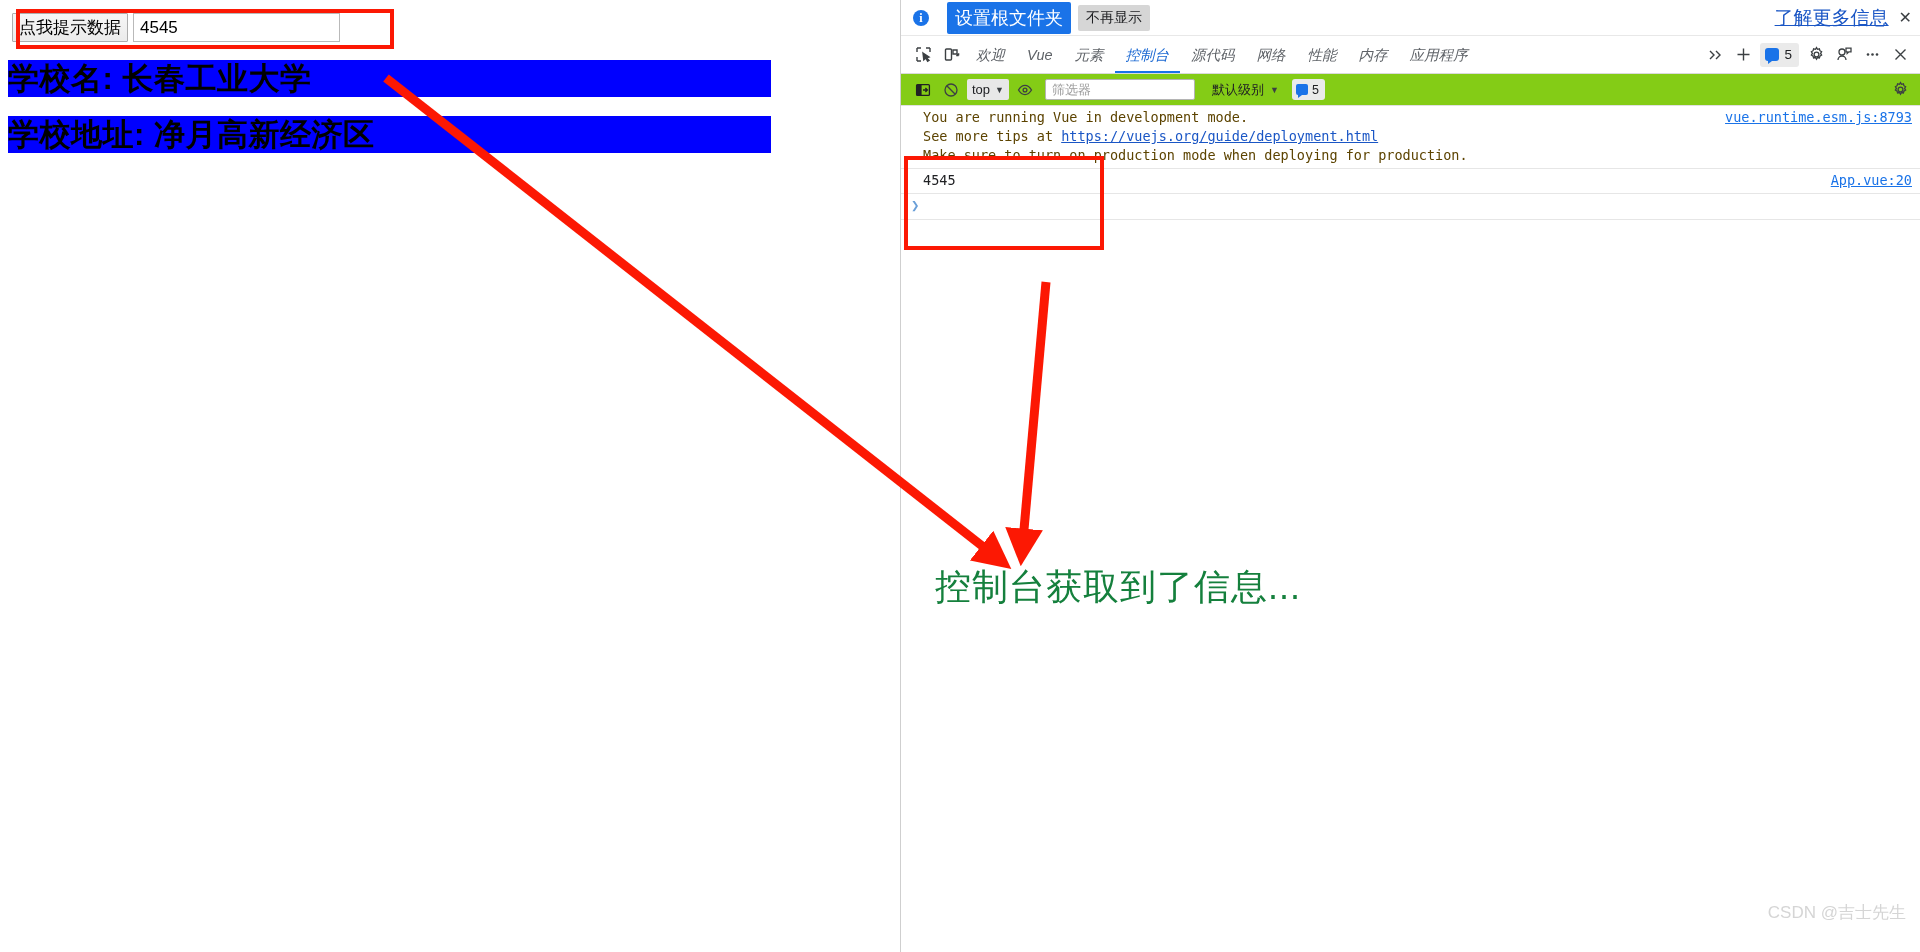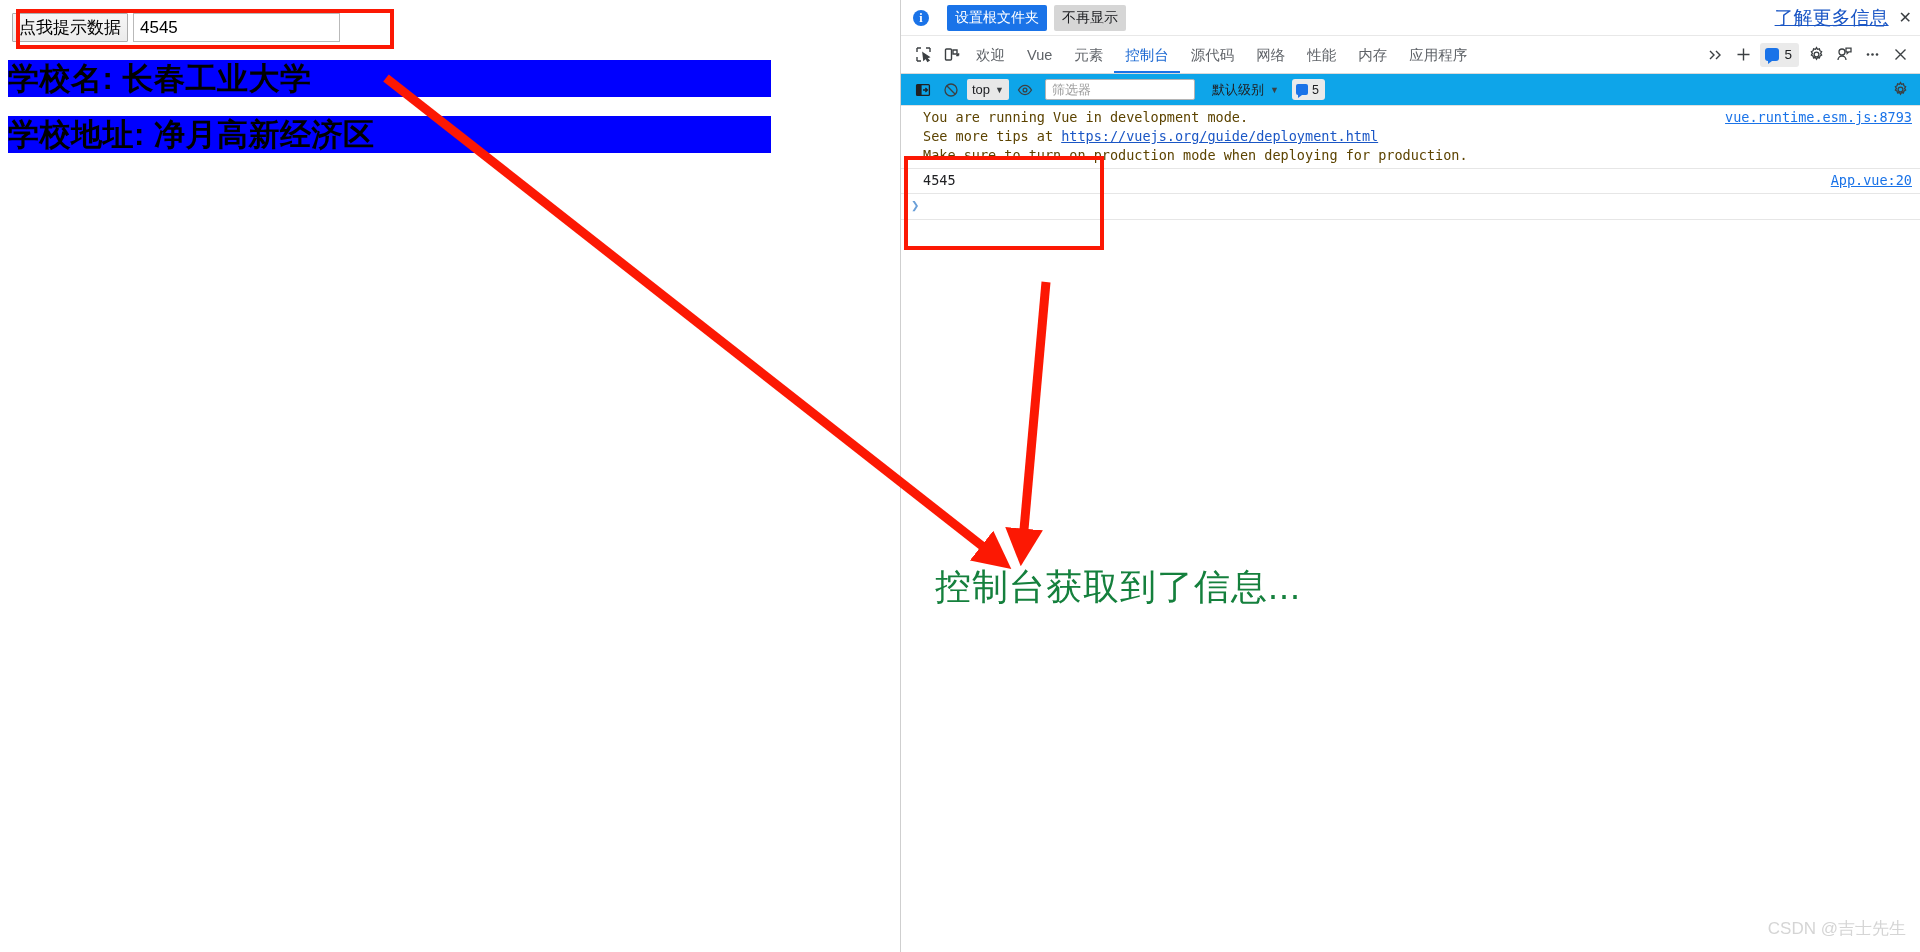--- a/index.html
+++ b/index.html
@@ -119,21 +119,21 @@
   }
   #notify-text {
     font-size: 14.5px;
     color: #202124;
     white-space: nowrap;
   }
   #notify-primary-btn {
     margin-left: 10px;
     background: #1a73e8;
     color: #ffffff;
-    font-size: 14px;
+    font-size: 18px;
     padding: 4px 8px;
     border: none;
     border-radius: 2px;
     white-space: nowrap;
     cursor: pointer;
     font-family: "Liberation Sans", sans-serif;
   }
   #notify-secondary-btn {
     margin-left: 7px;
     background: #d6d6d6;
@@ -183,20 +183,21 @@
   .tab-item {
     font-size: 14.5px;
     color: #5f6368;
     padding: 0 11px;
     line-height: 36px;
     height: 36px;
     white-space: nowrap;
     cursor: pointer;
     position: relative;
     flex: 0 0 auto;
+    font-style: italic;
   }
   .tab-item.active {
     color: #1967d2;
     box-shadow: inset 0 -2px 0 #1a73e8;
   }
   #tab-spacer { flex: 1 1 auto; }
   #msg-count-btn {
     display: flex; align-items: center;
     background: #eaeaea;
     border-radius: 3px;
@@ -222,21 +223,21 @@
   }
   #msg-count-btn .count {
     font-size: 13.5px;
     color: #202124;
   }
 
   
   #console-toolbar {
     position: relative;
     height: 32px;
-    background: #0ea5e9;
+    background: #84cc16;
     border-bottom: 1px solid #e0e0e0;
     display: flex;
     align-items: center;
     padding: 0 6px 0 8px;
     box-sizing: border-box;
   }
   #context-select {
     display: flex; align-items: center;
     background: #e8e8e8;
     border-radius: 2px;
@@ -377,21 +378,21 @@
     font-family: "Liberation Sans", sans-serif;
     font-size: 36px;
     color: #15803d;
     white-space: nowrap;
     letter-spacing: 1px;
   }
 
   #watermark {
     position: absolute;
     right: 14px;
-    bottom: 12px;
+    bottom: 28px;
     font-family: "Liberation Sans", sans-serif;
     font-size: 17px;
     color: #d5d5d5;
     white-space: nowrap;
   }
 </style>
 </head>
 <body>
 
 <div id="root">

